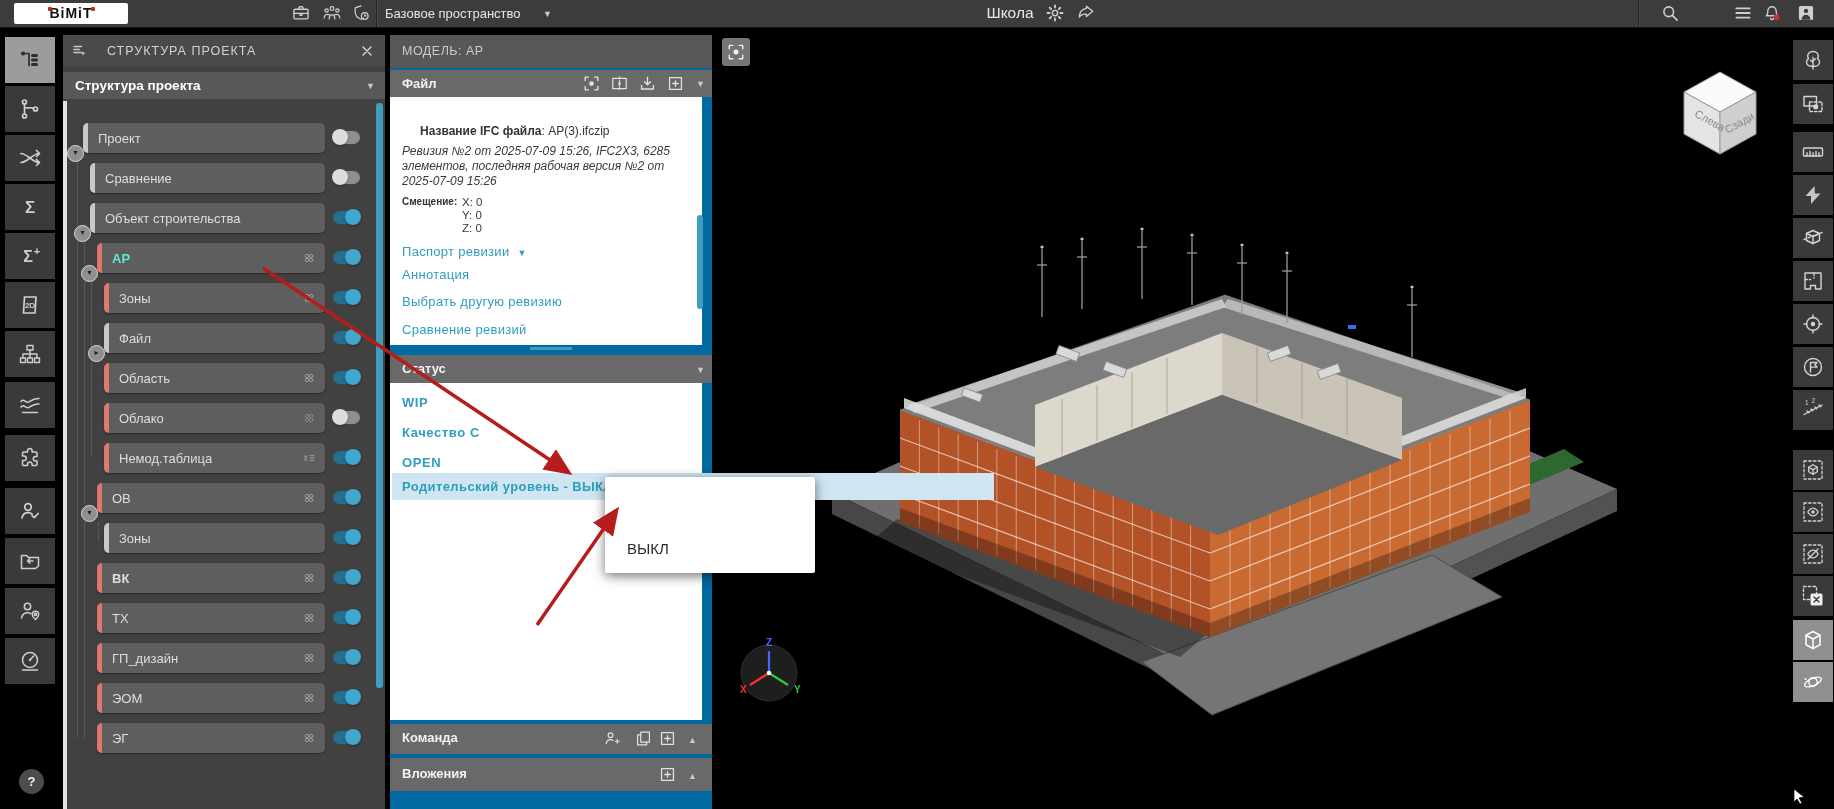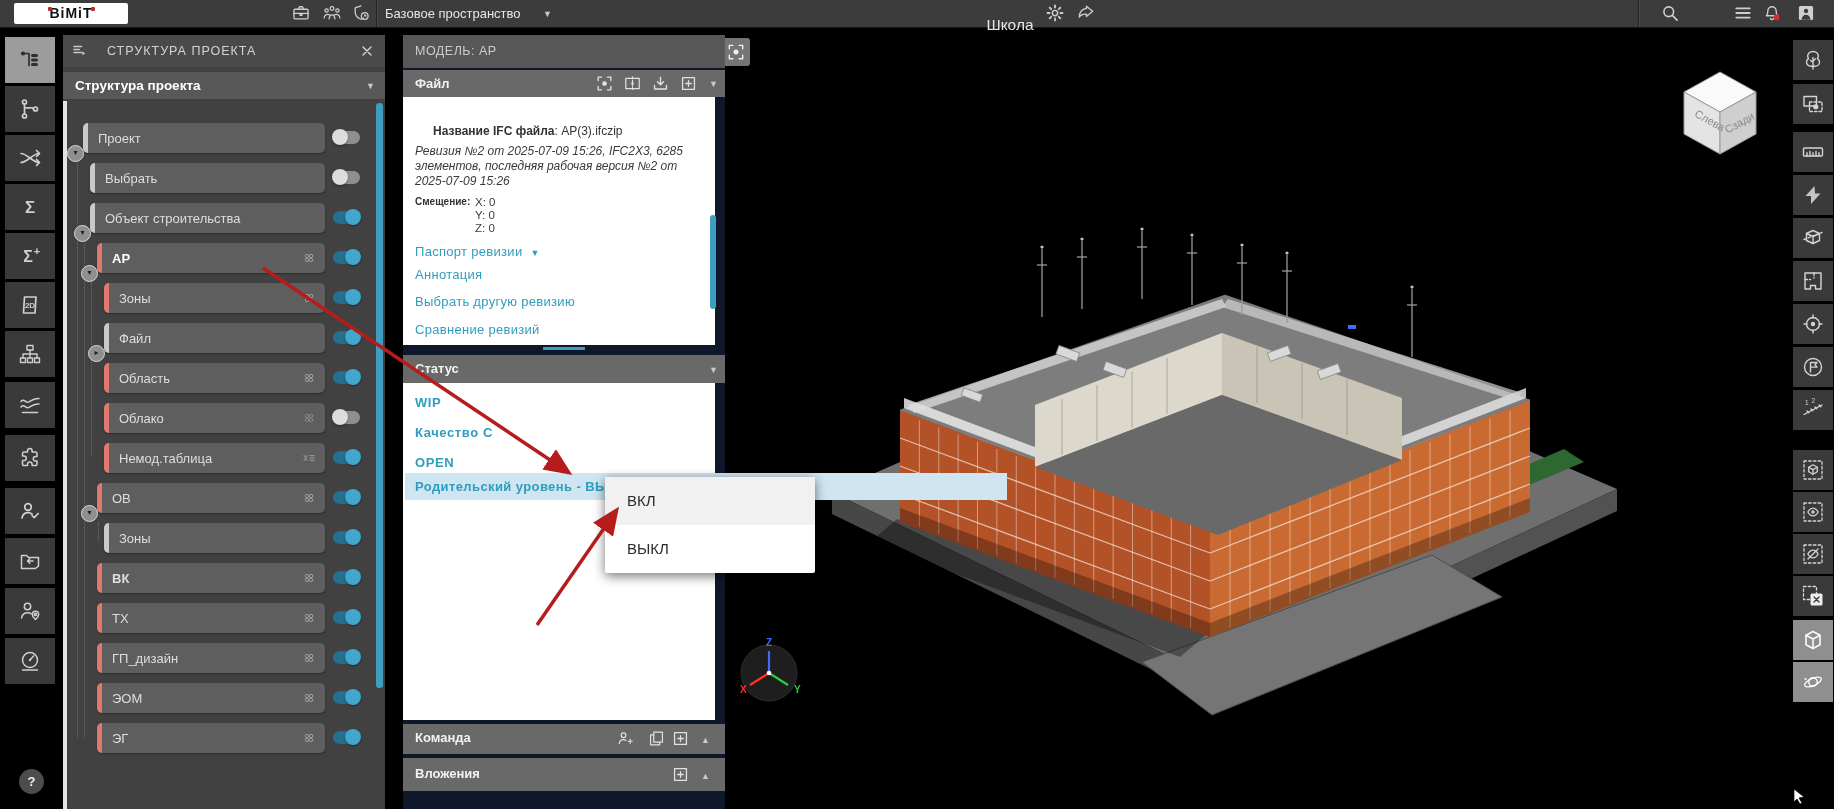--- a/index.html
+++ b/index.html
@@ -7,21 +7,21 @@
        font-family:"Liberation Sans",sans-serif;-webkit-font-smoothing:antialiased;}
   .abs{position:absolute;}
   
   .topbar{position:absolute;left:0;top:0;width:1834px;height:27px;background:#3c3c3c;border-bottom:1px solid #191919;z-index:20;}
   .logo{position:absolute;left:14px;top:3px;width:114px;height:21px;background:#fff;border-radius:2px;
         color:#111;font-weight:bold;font-size:14px;text-align:center;line-height:21px;letter-spacing:1px;}
   .logo .reddot{position:absolute;width:4px;height:4px;background:#c62828;border-radius:1px;top:4px;}
   .tbi{position:absolute;top:3px;width:20px;height:20px;color:#cfcfcf;}
   .tb-divider{position:absolute;top:0;width:1px;height:27px;background:#242424;border-right:1px solid #4a4a4a;}
   .ws-label{position:absolute;left:385px;top:6px;font-size:13px;color:#e6e6e6;}
-  .tb-title{position:absolute;left:960px;top:4px;width:100px;text-align:center;font-size:15.5px;color:#e6e6e6;margin-top:12px;}
+  .tb-title{position:absolute;left:960px;top:4px;width:100px;text-align:center;font-size:15.5px;color:#e6e6e6;}
   
   .ltile{position:absolute;left:5px;width:50px;height:46px;background:#3a3a3a;color:#cfcfcf;}
   .ltile.active{background:#9c9c9c;color:#2e2e2e;}
   .ltile svg{position:absolute;left:13px;top:11px;width:24px;height:24px;}
   .help-btn{position:absolute;left:19px;top:769px;width:25px;height:25px;border-radius:50%;background:#4c4c4c;
             color:#e8f4ff;font-size:13px;font-weight:bold;text-align:center;line-height:25px;z-index:5;}
   
   .spanel{position:absolute;left:63px;top:35px;width:322px;height:774px;background:#414141;z-index:10;}
   .sp-head{position:absolute;left:0;top:0;width:100%;height:32px;background:#4a4a4a;}
   .sp-head .t{position:absolute;left:44px;top:9px;font-size:12.5px;letter-spacing:1px;color:#d2d2d2;}
@@ -29,32 +29,32 @@
   .sp-sect .t{position:absolute;left:12px;top:6px;font-size:13.5px;font-weight:bold;color:#fff;}
   .caret-ch{position:absolute;color:#c9c9c9;font-size:9px;}
   .white-strip{position:absolute;left:0;top:66px;width:4px;height:708px;background:#e3e3e3;}
   .sp-scroll{position:absolute;left:313px;top:68px;width:7px;height:585px;background:#3f9dbd;border-radius:3px;}
   .guide{position:absolute;border-left:1px dotted #999;opacity:.5;}
   .trow{position:absolute;height:30px;background:#5e5e5e;border-radius:5px;box-shadow:0 1px 2px rgba(0,0,0,.35);}
   .trow .bar{position:absolute;left:0;top:0;bottom:0;width:5px;border-radius:5px 0 0 5px;}
   .bar.red{background:#e0786e;}
   .bar.gray{background:#c9c9c9;}
   .trow .lbl{position:absolute;left:15px;top:7.5px;font-size:13px;color:#dedede;white-space:nowrap;}
-  .trow.bold .lbl{color:#ffffff;font-weight:bold;}
+  .trow.bold .lbl{color:#5eead4;font-weight:bold;}
   .trow .ficon{position:absolute;right:8px;top:7px;width:16px;height:16px;color:#9f9f9f;}
   .expander{position:absolute;width:15px;height:15px;border-radius:50%;background:#8f8f8f;border:1.5px solid #d6d6d6;
             color:#222;font-size:8px;line-height:14px;text-align:center;z-index:3;}
   .toggle{position:absolute;width:27px;height:13px;border-radius:7px;}
   .toggle.on{background:#25708f;}
   .toggle.off{background:#8f8f8f;}
   .knob{position:absolute;top:-2px;width:16px;height:16px;border-radius:50%;box-shadow:0 1px 2px rgba(0,0,0,.4);}
   .toggle.on .knob{right:-1px;background:#41a7cd;}
   .toggle.off .knob{left:-1px;background:#dcdcdc;}
   
-  .mpanel{position:absolute;left:403px;top:35px;width:322px;height:774px;background:#0f172a;z-index:10;}
+  .mpanel{position:absolute;left:390px;top:35px;width:322px;height:774px;background:#0369a1;z-index:10;}
   .m-head{position:absolute;left:0;top:0;width:100%;height:33px;background:#575757;}
   .m-head .t{position:absolute;left:12px;top:9px;font-size:12.5px;letter-spacing:.5px;color:#cbcbcb;}
   .sechead{position:absolute;left:0;width:100%;background:#696969;}
   .sechead .t{position:absolute;left:12px;top:6px;font-size:13px;font-weight:bold;color:#f2f2f2;}
   .sechead .hicon{position:absolute;top:4px;width:19px;height:19px;color:#e2e2e2;}
   .filebody{position:absolute;left:0;top:62px;width:312px;height:248px;background:#fff;color:#333;}
   .fb-line1{position:absolute;left:12px;top:27px;font-size:12px;padding-left:18px;}
   .fb-par{position:absolute;left:12px;top:47px;width:292px;font-size:12px;line-height:15px;color:#3a3a3a;font-style:italic;}
   .fb-off-label{position:absolute;left:12px;top:99px;font-size:10px;font-weight:bold;text-align:right;}
   .fb-off-val{position:absolute;left:72px;font-size:11.5px;color:#3a3a3a;}
@@ -382,21 +382,21 @@
         <div class="trow" style="left: 20px; top: 88px; width: 242px;">
           <span class="bar gray"></span>
           <span class="lbl">Проект</span>
         </div>
         <div class="expander" style="left: 4px; top: 110px;">▾</div>
         <div class="toggle off" style="left: 270px; top: 96px;">
           <div class="knob"></div>
         </div>
         <div class="trow" style="left: 27px; top: 128px; width: 235px;">
           <span class="bar gray"></span>
-          <span class="lbl">Выбрать</span>
+          <span class="lbl">Сравнение</span>
         </div>
         <div class="toggle off" style="left: 270px; top: 136px;">
           <div class="knob"></div>
         </div>
         <div class="trow" style="left: 27px; top: 168px; width: 235px;">
           <span class="bar gray"></span>
           <span class="lbl">Объект строительства</span>
         </div>
         <div class="expander" style="left: 11px; top: 190px;">▾</div>
         <div class="toggle on" style="left: 270px; top: 176px;">
@@ -720,21 +720,20 @@
             <circle cx="12" cy="12" r="4.2"></circle>
             <ellipse cx="12" cy="12" rx="9" ry="3.6" transform="rotate(-24 12 12)"></ellipse>
             <circle cx="4.5" cy="9" r="1.1" fill="currentColor" stroke="none"></circle>
           </svg></span></div>
     </div>
   <svg class="abs" style="left:1793px;top:788px;z-index:30" width="14" height="16">
     <polygon points="1,1 11,9 6,10 9,15 7,16 4,11 1,14" fill="#fff" stroke="#000" stroke-width="0.7"></polygon>
   </svg>
 
   <div class="popup" id="popup">
-      <div class="item hl" style="top: 0px;">ВКЛ</div>
       <div class="item" style="top: 48px;">ВЫКЛ</div>
     </div>
 
   <svg class="overlay" width="1834" height="809">
     <defs>
       <marker id="ah" markerWidth="8" markerHeight="7" refX="6.5" refY="3.5" orient="auto">
         <polygon points="0 0, 8 3.5, 0 7" fill="#b71c1c"></polygon>
       </marker>
     </defs>
     <line x1="263" y1="268" x2="568" y2="472" stroke="#b71c1c" stroke-width="3.5" marker-end="url(#ah)"></line>

